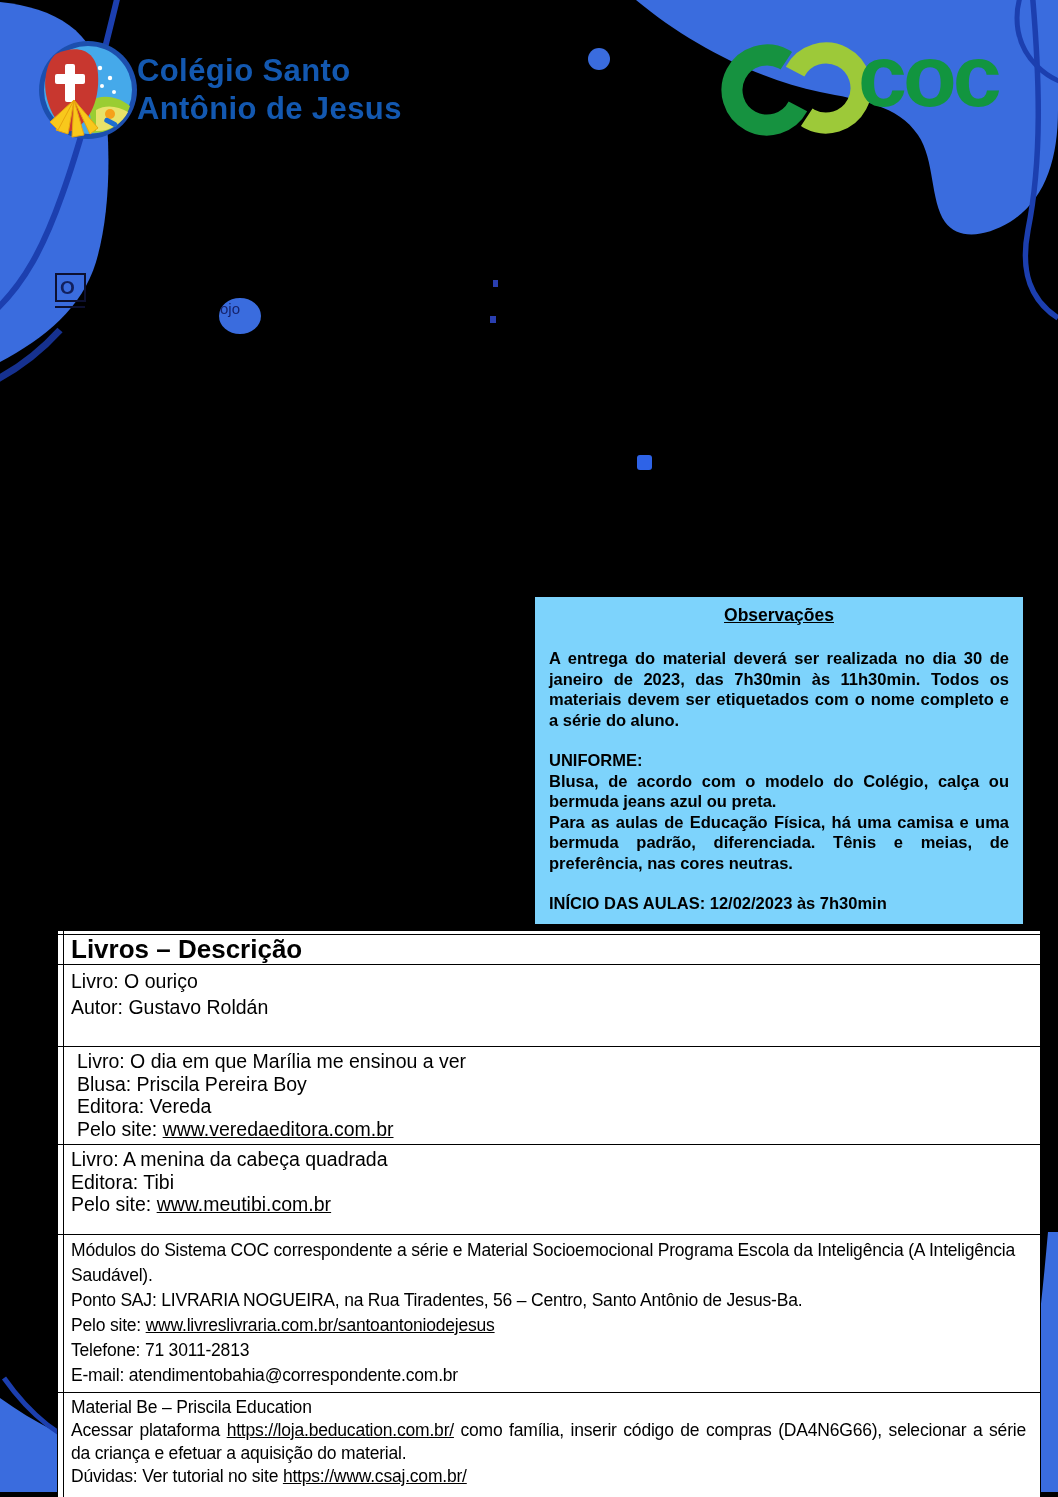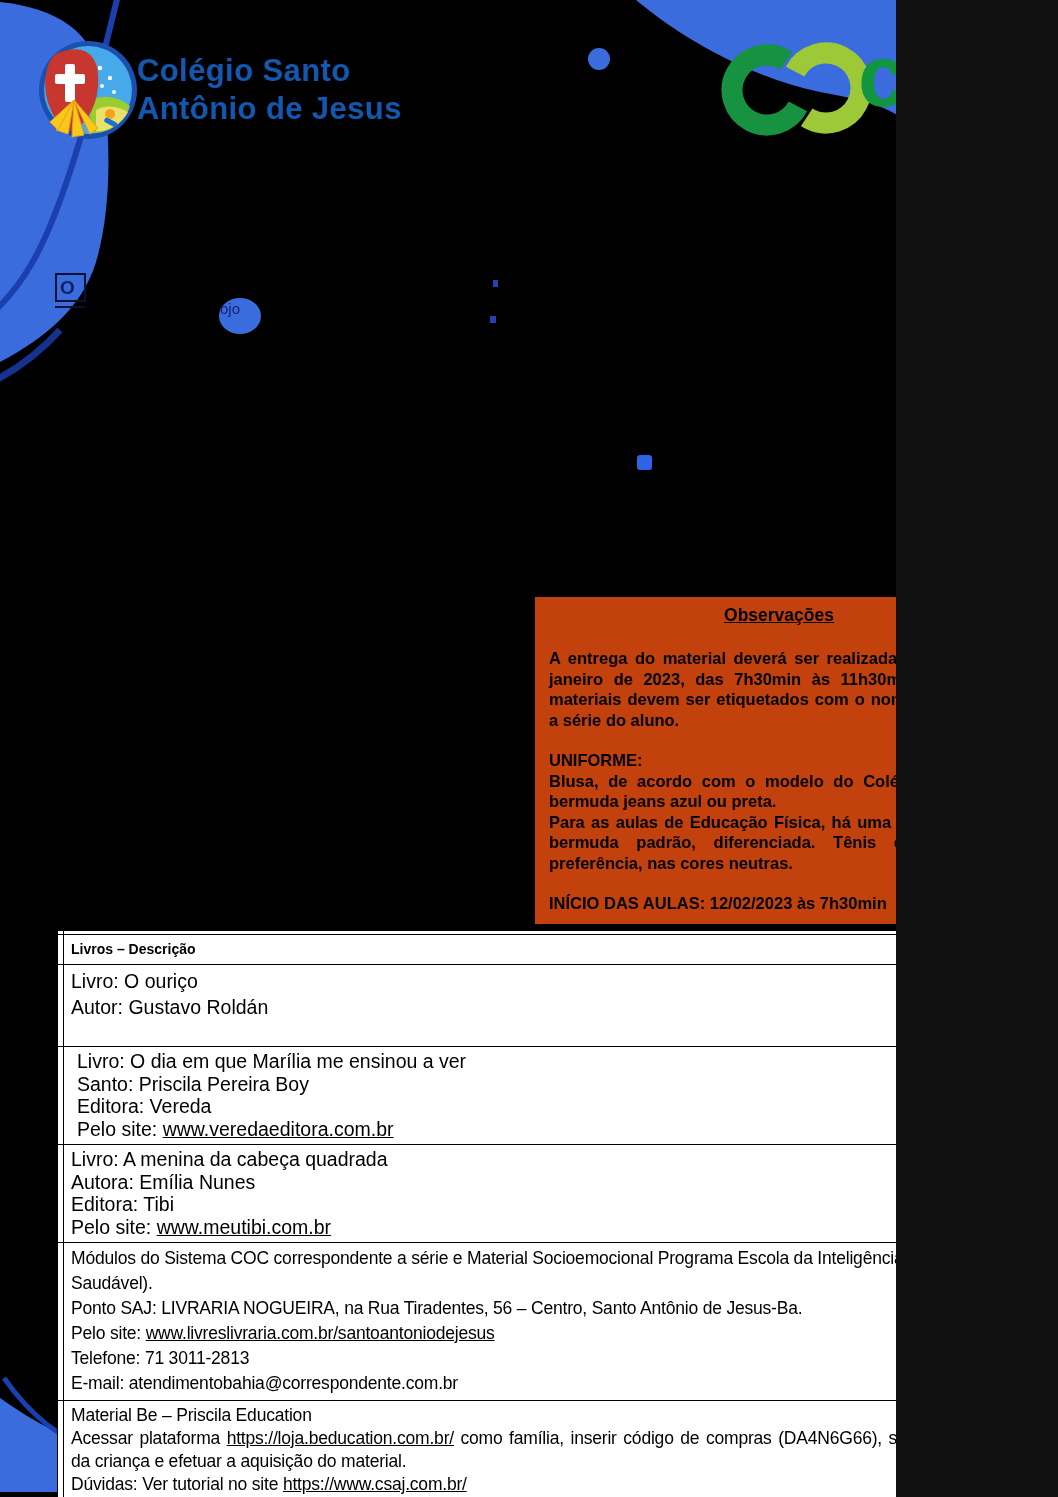--- a/index.html
+++ b/index.html
@@ -1,17 +1,17 @@
 <!DOCTYPE html>
 <html><head>
 <meta charset="utf-8">
 <style>
   html,body{margin:0;padding:0;background:#111;}
   #page{
-    position:relative;width:896px;height:1497px;background:#000;
+    position:relative;width:1058px;height:1497px;background:#000;
     overflow:hidden;font-family:"Liberation Sans",sans-serif;
   }
   #decor{position:absolute;left:0;top:0;width:1058px;height:1497px;}
 
   
   .school-logo{position:absolute;left:38px;top:40px;width:100px;height:100px;}
   .school-name{
     position:absolute;left:137px;top:52px;color:#1358B0;font-weight:800;
     font-size:31px;line-height:38px;letter-spacing:.4px;
   }
@@ -29,37 +29,37 @@
   }
   .o-box-line{position:absolute;left:55px;top:306px;width:30px;height:2px;background:#0d1030;}
   .ojo-frag{
     position:absolute;left:220px;top:300px;width:42px;text-align:left;
     color:#16246e;font-weight:normal;font-size:15px;
   }
 
   
   .obs-box{
     position:absolute;left:533px;top:595px;width:492px;min-height:326px;
-    box-sizing:border-box;background:#c2410c;border:2px solid #000;
+    box-sizing:border-box;background:#7dd3fc;border:2px solid #000;
     padding:8px 14px 10px 14px;color:#000;font-weight:bold;font-size:16.5px;
   }
   .obs-title{text-align:center;text-decoration:underline;font-size:17.5px;margin-bottom:22px;}
   .ob-line{line-height:20.5px;}
   .ob-blank{height:20px;}
   .justify{text-align:justify;}
 
   
   .livros-table{
     position:absolute;left:57px;top:930px;width:984px;box-sizing:border-box;
     background:#fff;border:1.5px solid #000;color:#000;padding-top:3px;
   }
   .inner-vline{position:absolute;left:5px;top:0;bottom:0;width:0;border-left:1.5px solid #000;}
   .lt-header{
     border-top:1.5px solid #000;border-bottom:1.5px solid #000;
-    font-weight:bold;font-size:14px;line-height:26px;padding:1px 13px 2px 13px;
+    font-weight:bold;font-size:26px;line-height:26px;padding:1px 13px 2px 13px;
   }
   .lt-row{padding:3px 14px 4px 13px;font-size:19.5px;line-height:22.5px;box-sizing:border-box;}
   .lt-row + .lt-row{border-top:1.5px solid #000;}
   .lt-row.r1{min-height:81px;line-height:26px;}
   .lt-row.r2{min-height:88px;padding-left:19px;}
   .lt-row.r3{min-height:90px;}
   .lt-row.r4{min-height:127px;}
   .lt-row.r5{min-height:108px;}
   .condensed{font-size:17.5px;letter-spacing:-0.2px;}
   .lt-row.r4{line-height:25px;}
@@ -149,27 +149,26 @@
   <div class="livros-table">
     <div class="inner-vline"></div>
     <div class="lt-header">Livros – Descrição</div>
     <div>
         <div class="lt-row r1">
           <div class="lt-line">Livro: O ouriço</div>
           <div class="lt-line">Autor: Gustavo Roldán</div>
         </div>
         <div class="lt-row r2">
           <div class="lt-line">Livro: O dia em que Marília me ensinou a ver</div>
-          <div class="lt-line">Santo: Priscila Pereira Boy</div>
+          <div class="lt-line">Blusa: Priscila Pereira Boy</div>
           <div class="lt-line">Editora: Vereda</div>
           <div class="lt-line"><span>Pelo site: </span><span class="link">www.veredaeditora.com.br</span></div>
         </div>
         <div class="lt-row r3">
           <div class="lt-line">Livro: A menina da cabeça quadrada</div>
-          <div class="lt-line">Autora: Emília Nunes</div>
           <div class="lt-line">Editora: Tibi</div>
           <div class="lt-line"><span>Pelo site: </span><span class="link">www.meutibi.com.br</span></div>
         </div>
         <div class="lt-row r4 condensed">
           <div class="lt-line">Módulos do Sistema COC correspondente a série e Material Socioemocional Programa Escola da Inteligência (A Inteligência Saudável).</div>
           <div class="lt-line">Ponto SAJ: LIVRARIA NOGUEIRA, na Rua Tiradentes, 56 – Centro, Santo Antônio de Jesus-Ba.</div>
           <div class="lt-line"><span>Pelo site: </span><span class="link">www.livreslivraria.com.br/santoantoniodejesus</span></div>
           <div class="lt-line">Telefone: 71 3011-2813</div>
           <div class="lt-line">E-mail: atendimentobahia@correspondente.com.br</div>
         </div>

